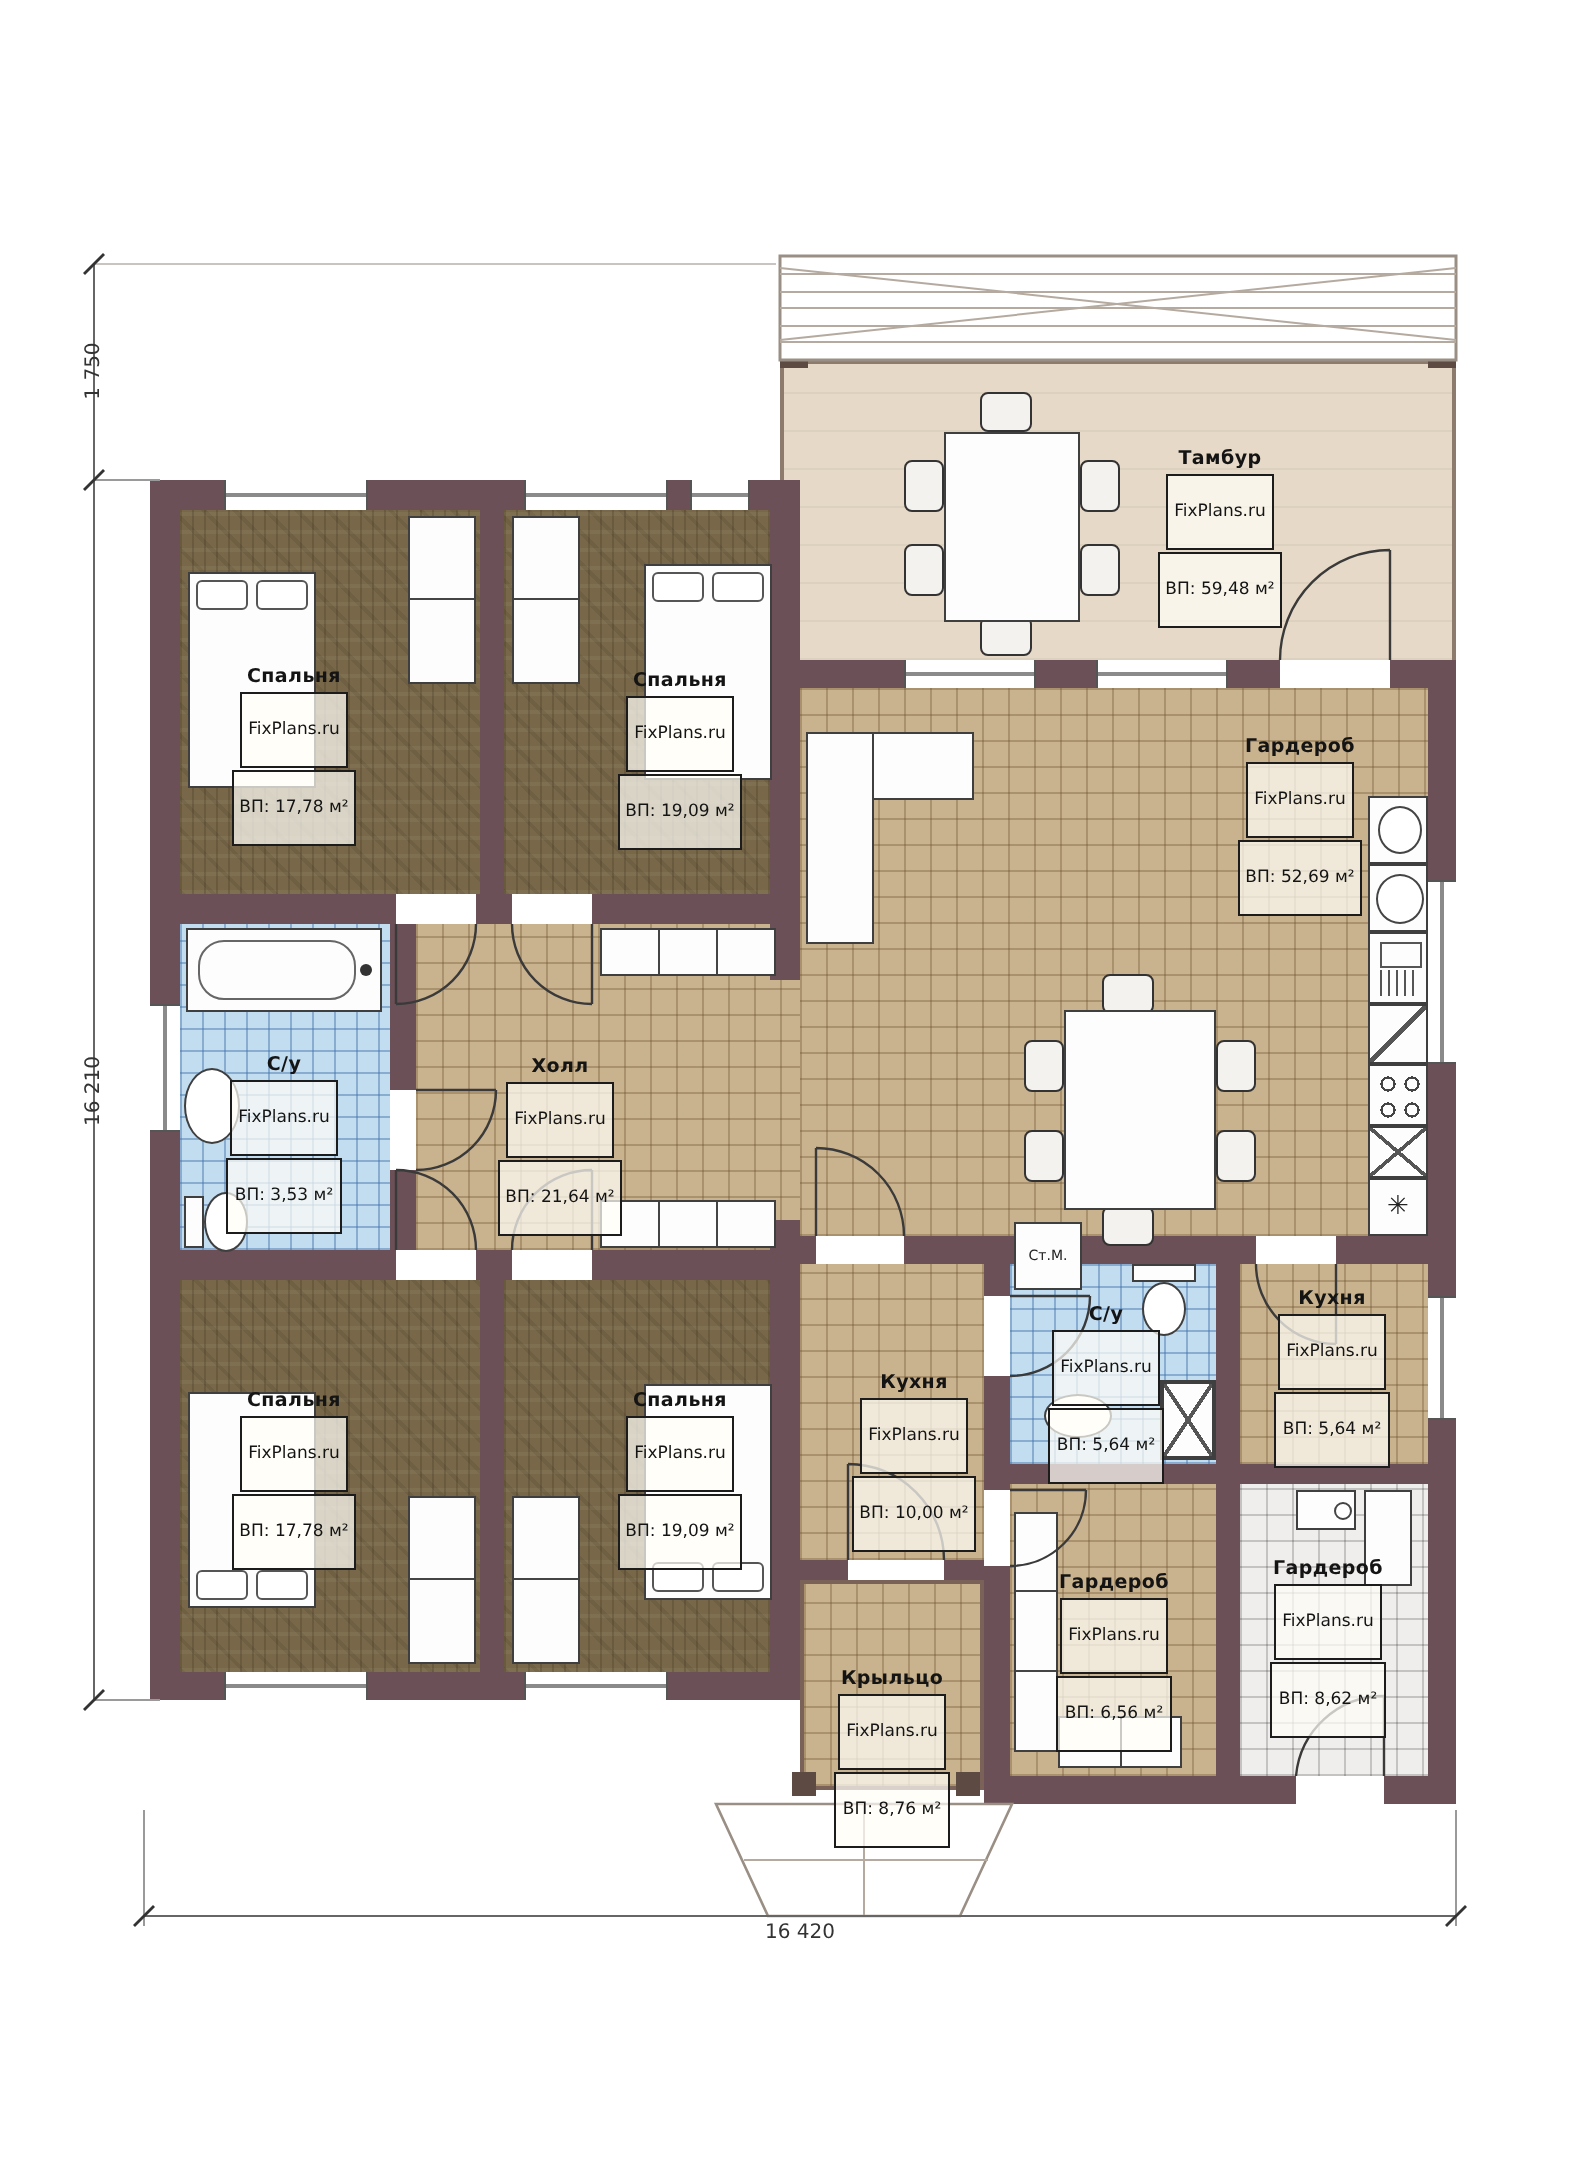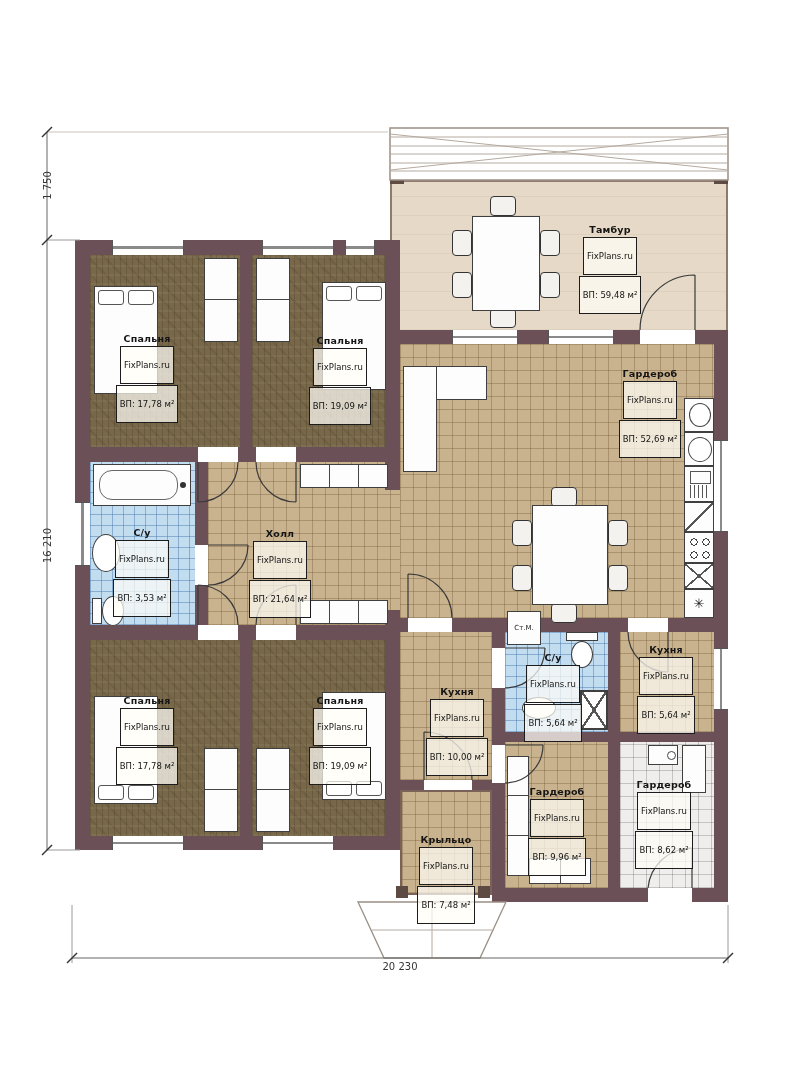--- a/index.html
+++ b/index.html
@@ -316,30 +316,30 @@
     <div class="rbox">ВП: 17,78 м²</div>
   </div>
   <div class="rlabel" style="left:302px;top:695px">
     <div class="rname">Спальня</div>
     <div class="rbox">FixPlans.ru</div>
     <div class="rbox">ВП: 19,09 м²</div>
   </div>
   <div class="rlabel" style="left:519px;top:786px">
     <div class="rname">Гардероб</div>
     <div class="rbox">FixPlans.ru</div>
-    <div class="rbox">ВП: 9,96 м²</div>
+    <div class="rbox">ВП: 6,56 м²</div>
   </div>
   <div class="rlabel" style="left:626px;top:779px">
     <div class="rname">Гардероб</div>
     <div class="rbox">FixPlans.ru</div>
     <div class="rbox">ВП: 8,62 м²</div>
   </div>
   <div class="rlabel" style="left:408px;top:834px">
     <div class="rname">Крыльцо</div>
     <div class="rbox">FixPlans.ru</div>
-    <div class="rbox">ВП: 7,48 м²</div>
+    <div class="rbox">ВП: 8,76 м²</div>
   </div>
 
   <div class="dimlabel rot" style="left:17px;top:540px;width:60px;text-align:center">16 210</div>
   <div class="dimlabel rot" style="left:17px;top:180px;width:60px;text-align:center">1 750</div>
-  <div class="dimlabel" style="left:360px;top:961px;width:80px;text-align:center">20 230</div>
+  <div class="dimlabel" style="left:360px;top:961px;width:80px;text-align:center">16 420</div>
 
 </div>
 
 </body></html>

